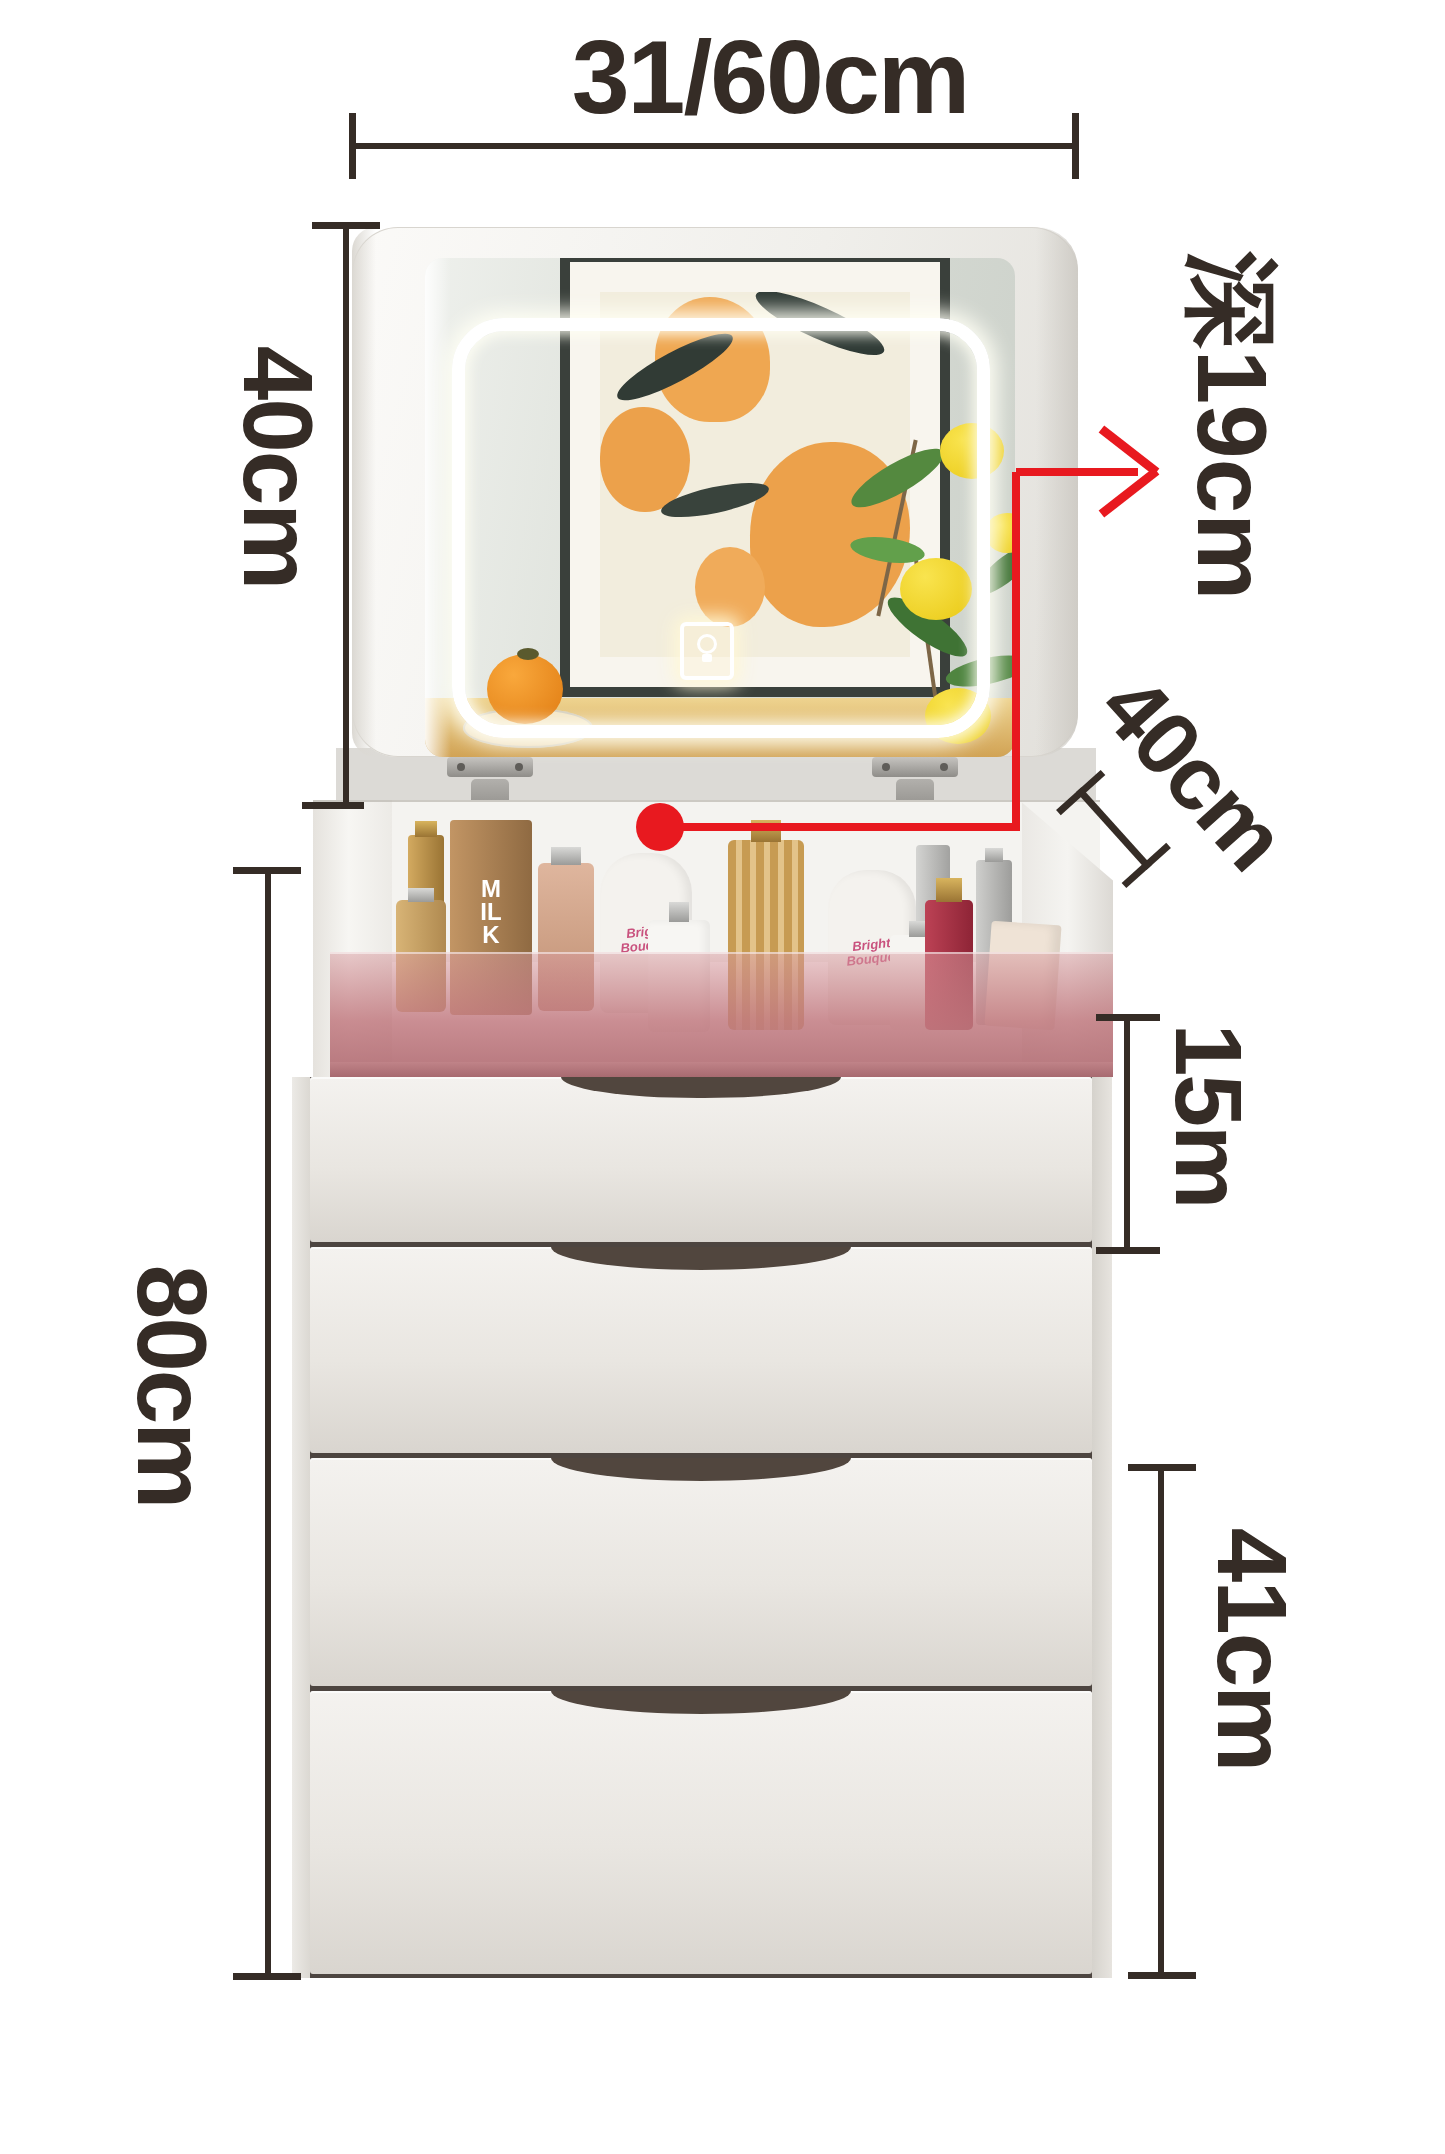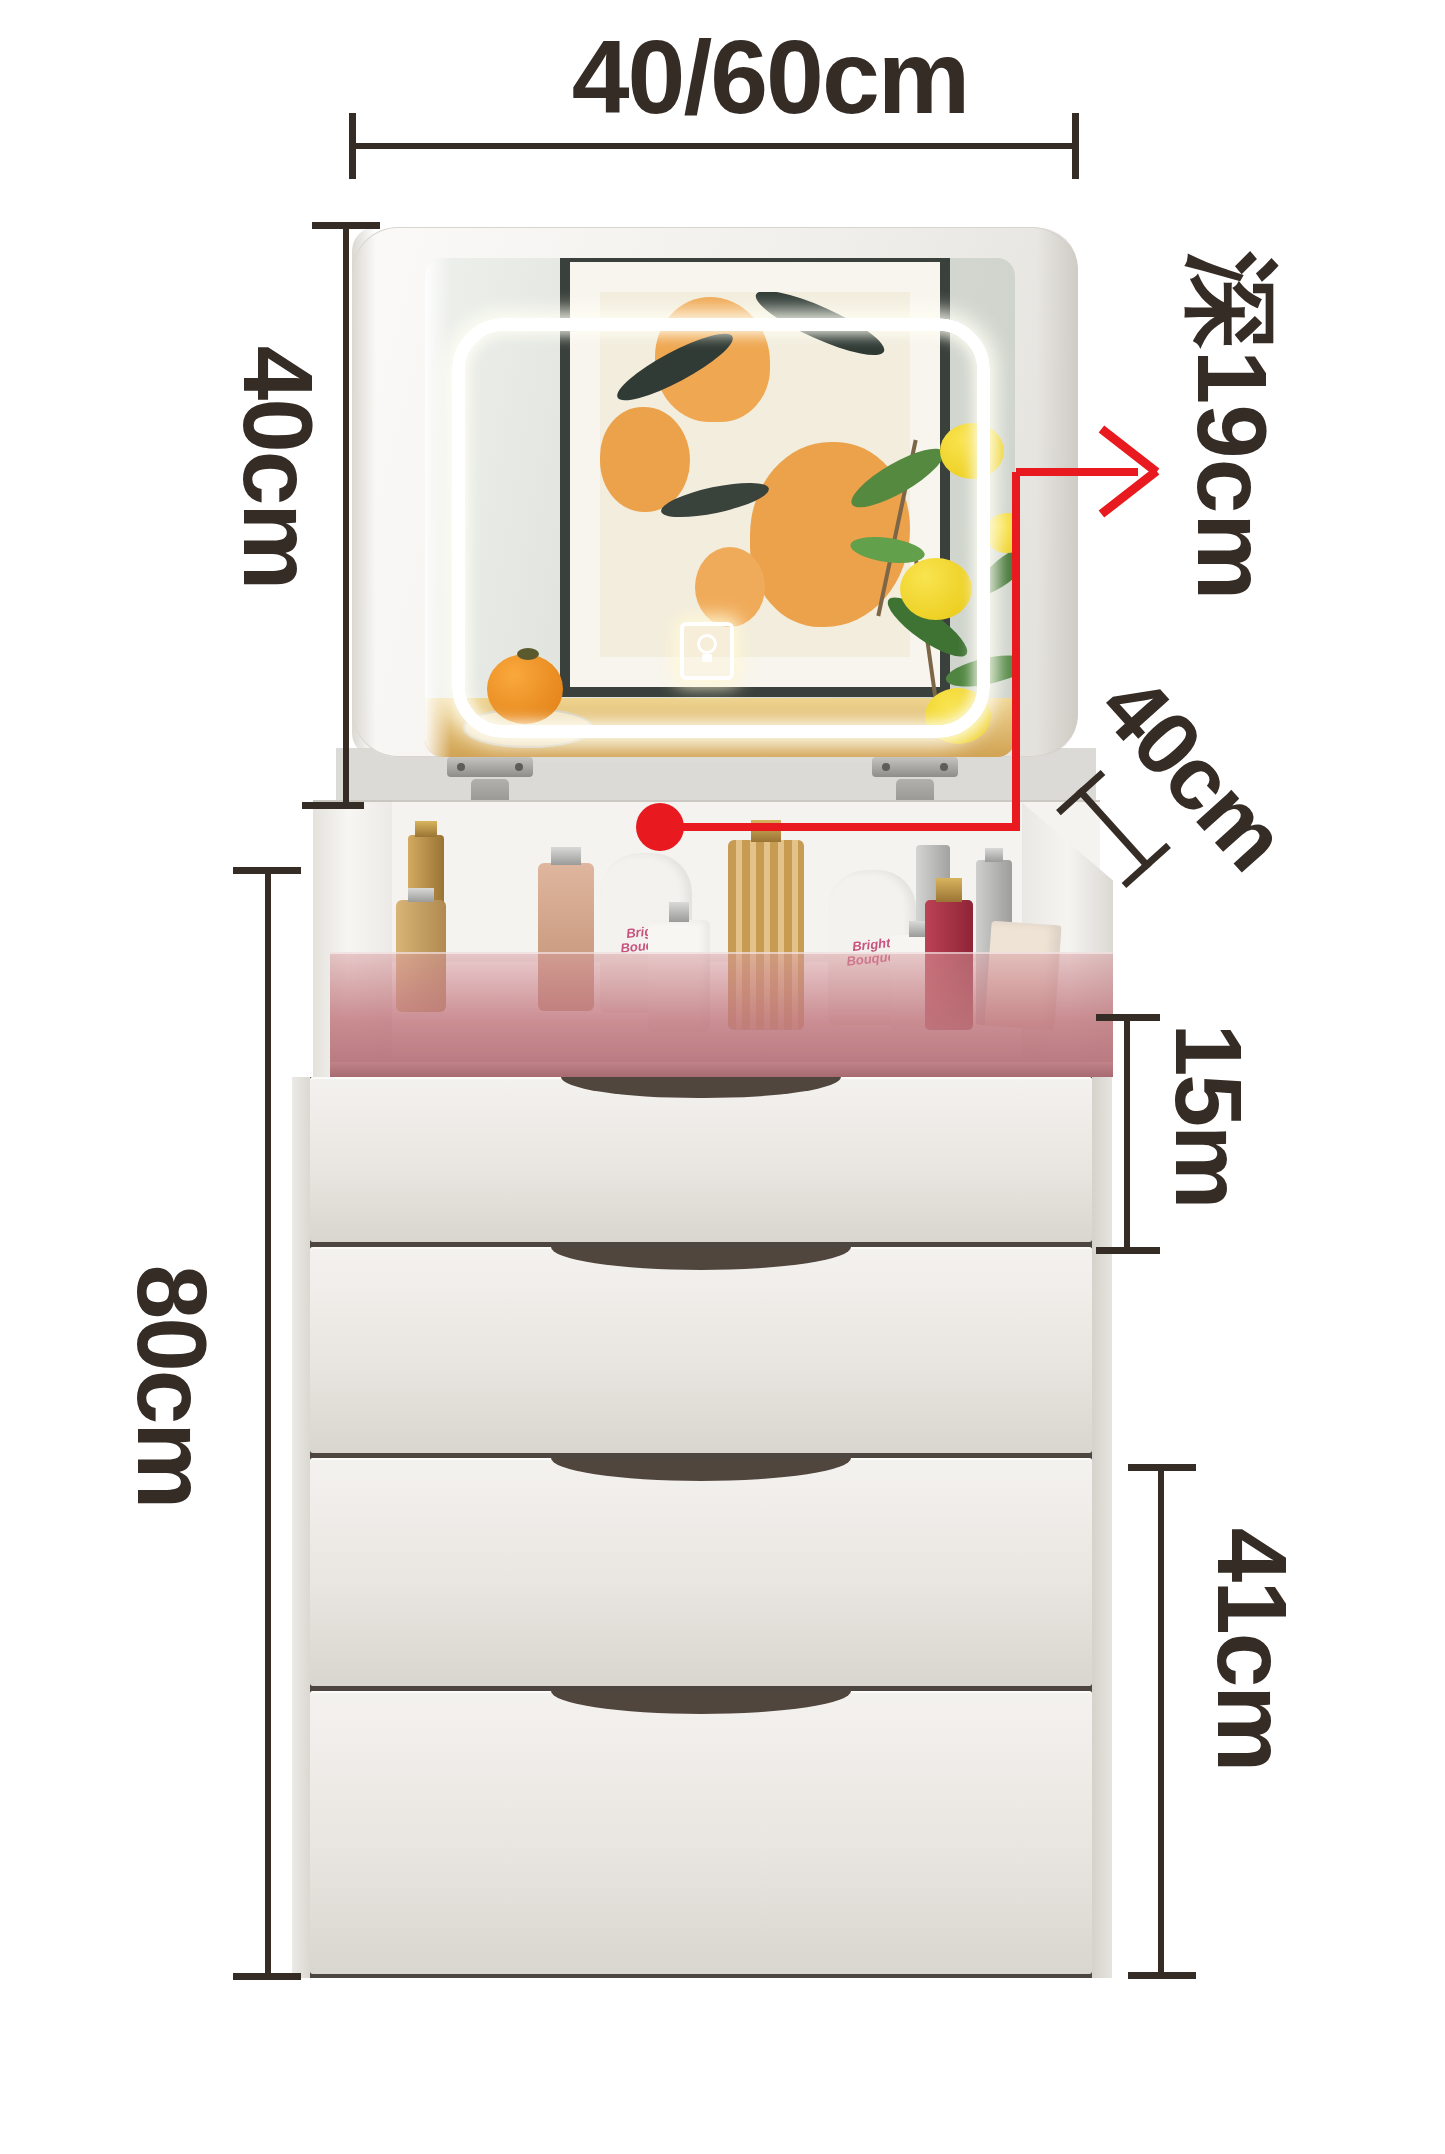--- a/index.html
+++ b/index.html
@@ -156,20 +156,23 @@
   <div class="abs" id="wall-left"></div>
   <div class="abs" id="wall-right"></div>
 
   <div class="abs" id="cosmetics">
     <div class="cos" style="left:16px;top:20px;width:36px;height:170px;background:linear-gradient(90deg,#d3aa60,#9a7434);border-radius:4px;">
       <div class="cap-gold" style="top:-14px;width:22px;height:16px;"></div>
     </div>
     <div class="cos" style="left:4px;top:85px;width:50px;height:112px;background:linear-gradient(90deg,#d8b476,#b08a50);border-radius:6px;">
       <div class="cap-silver" style="top:-12px;width:26px;height:14px;"></div>
     </div>
+    <div class="cos" style="left:58px;top:5px;width:82px;height:195px;background:linear-gradient(90deg,#c29564,#8f6a42);border-radius:4px;overflow:hidden;">
+      <div class="carton-label" style="position:absolute;left:28px;top:58px;">MILK</div>
+    </div>
     <div class="cos" style="left:146px;top:48px;width:56px;height:148px;background:linear-gradient(180deg,#dfb69e,#bf8e71);border-radius:6px;">
       <div class="cap-silver" style="top:-16px;width:30px;height:18px;"></div>
     </div>
     <div class="cos" style="left:208px;top:38px;width:92px;height:160px;background:#f4f2ee;border-radius:40px 40px 8px 8px;box-shadow:inset -6px 0 10px rgba(0,0,0,.07);">
       <div class="tube-label" style="position:absolute;left:8px;top:72px;width:76px;">Bright Bouquet</div>
     </div>
     <div class="cos" style="left:256px;top:105px;width:62px;height:112px;background:#f7f6f3;border-radius:6px;box-shadow:inset -5px 0 8px rgba(0,0,0,.06);">
       <div class="cap-silver" style="top:-18px;width:20px;height:20px;"></div>
     </div>
     <div class="cos" style="left:336px;top:25px;width:76px;height:190px;border-radius:6px;background:repeating-linear-gradient(90deg,#c79b52 0 8px,#e3c389 8px 14px);">
@@ -205,21 +208,21 @@
       <div class="notch"></div>
     </div>
     <div class="drawer" style="top:381px;height:228px;">
       <div class="notch"></div>
     </div>
     <div class="drawer" style="top:614px;height:283px;">
       <div class="notch"></div>
     </div>
   </div>
 
-  <div class="abs dim-label" style="left:420px;top:25px;width:700px;font-size:104px;">40/60cm</div>
+  <div class="abs dim-label" style="left:420px;top:25px;width:700px;font-size:104px;">31/60cm</div>
   <div class="abs dim" style="left:352px;top:143px;width:726px;height:6px;"></div>
   <div class="abs dim" style="left:349px;top:113px;width:7px;height:66px;"></div>
   <div class="abs dim" style="left:1072px;top:113px;width:7px;height:66px;"></div>
 
   <div class="abs dim" style="left:312px;top:222px;width:68px;height:7px;"></div>
   <div class="abs dim" style="left:343px;top:222px;width:6px;height:586px;"></div>
   <div class="abs dim" style="left:302px;top:802px;width:62px;height:7px;"></div>
   <div class="abs dim-label rot90" style="left:128px;top:418px;width:300px;font-size:98px;">40cm</div>
 
   <div class="abs red" style="left:636px;top:803px;width:48px;height:48px;border-radius:50%;"></div>

